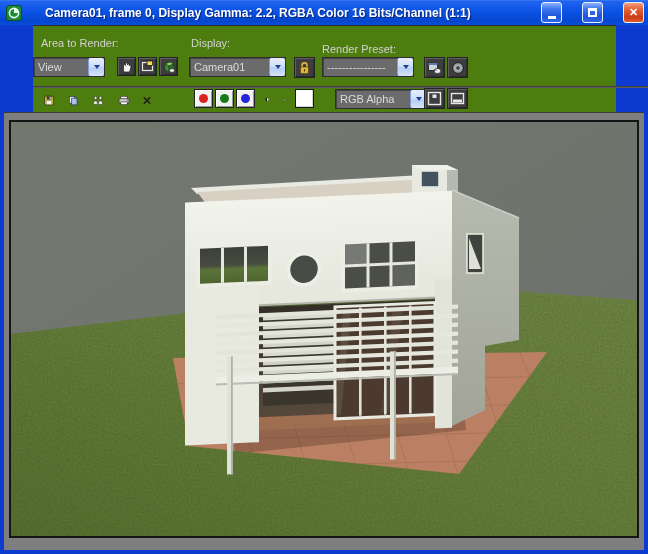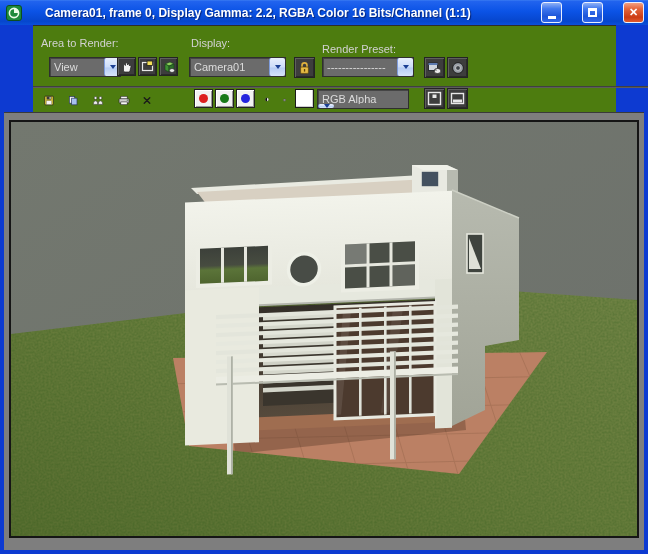--- a/index.html
+++ b/index.html
@@ -71,21 +71,21 @@
         <span>✕</span>
       </div>
   </div>
 
   <div class="toolbar">
 
     <div class="tb-label" style="left:8px;top:11px;">Area to Render:</div>
     <div class="tb-label" style="left:158px;top:11px;">Display:</div>
     <div class="tb-label" style="left:289px;top:17px;">Render Preset:</div>
 
-    <div class="combo" style="left:16px;top:31px;width:72px;">
+    <div class="combo" style="left:0;top:31px;width:72px;">
       <div class="val">View</div>
       <div class="arrow">
           <div class="chev"></div>
         </div>
     </div>
 
     <div class="tbtn" style="left:84px;top:31px;">
       <svg width="13" height="13" viewBox="0 0 13 13">
         <path d="M3.5 11 V6 q0-1.4 1-1.4 q1-.1 1 .9 V4 q0-1.2 1-1.2 q1 0 1 1.1 V5 q0-1 1-1 q.9 0 .9 1 v1 q.4-.9 1.1-.6 q.8.3.4 1.5 L10 10.8 q-.4 1.2-1.6 1.2 H5 q-1.5 0-1.5-1z" fill="#f2f2f2" stroke="#1d1d1d" stroke-width=".7"></path>
       </svg>
@@ -197,21 +197,21 @@
       </svg>
     </button>
     <button class="flatbtn" style="left:244px;top:66px;width:15px;height:15px;">
       <svg width="12" height="12" viewBox="0 0 12 12">
         <rect x="1.5" y="1.5" width="9" height="9" rx="2.5" fill="#8b8b8b" stroke="#3a3a3a" stroke-width="1"></rect>
       </svg>
     </button>
 
     <div class="swatch" style="left:262px;top:63px;"></div>
 
-    <div class="combo" style="left:284px;top:63px;width:92px;flex-direction:column;">
+    <div class="combo" style="left:302px;top:63px;width:92px;">
       <div class="val">RGB Alpha</div>
       <div class="arrow">
           <div class="chev"></div>
         </div>
     </div>
 
     <div class="tbtn" style="left:391px;top:62px;width:21px;height:21px;">
       <svg width="15" height="15" viewBox="0 0 15 15">
         <rect x="1.5" y="1.5" width="12" height="12" fill="none" stroke="#e8e8e8" stroke-width="1.4"></rect>
         <rect x="5.5" y="3.5" width="4" height="3.5" fill="#e8e8e8"></rect>

